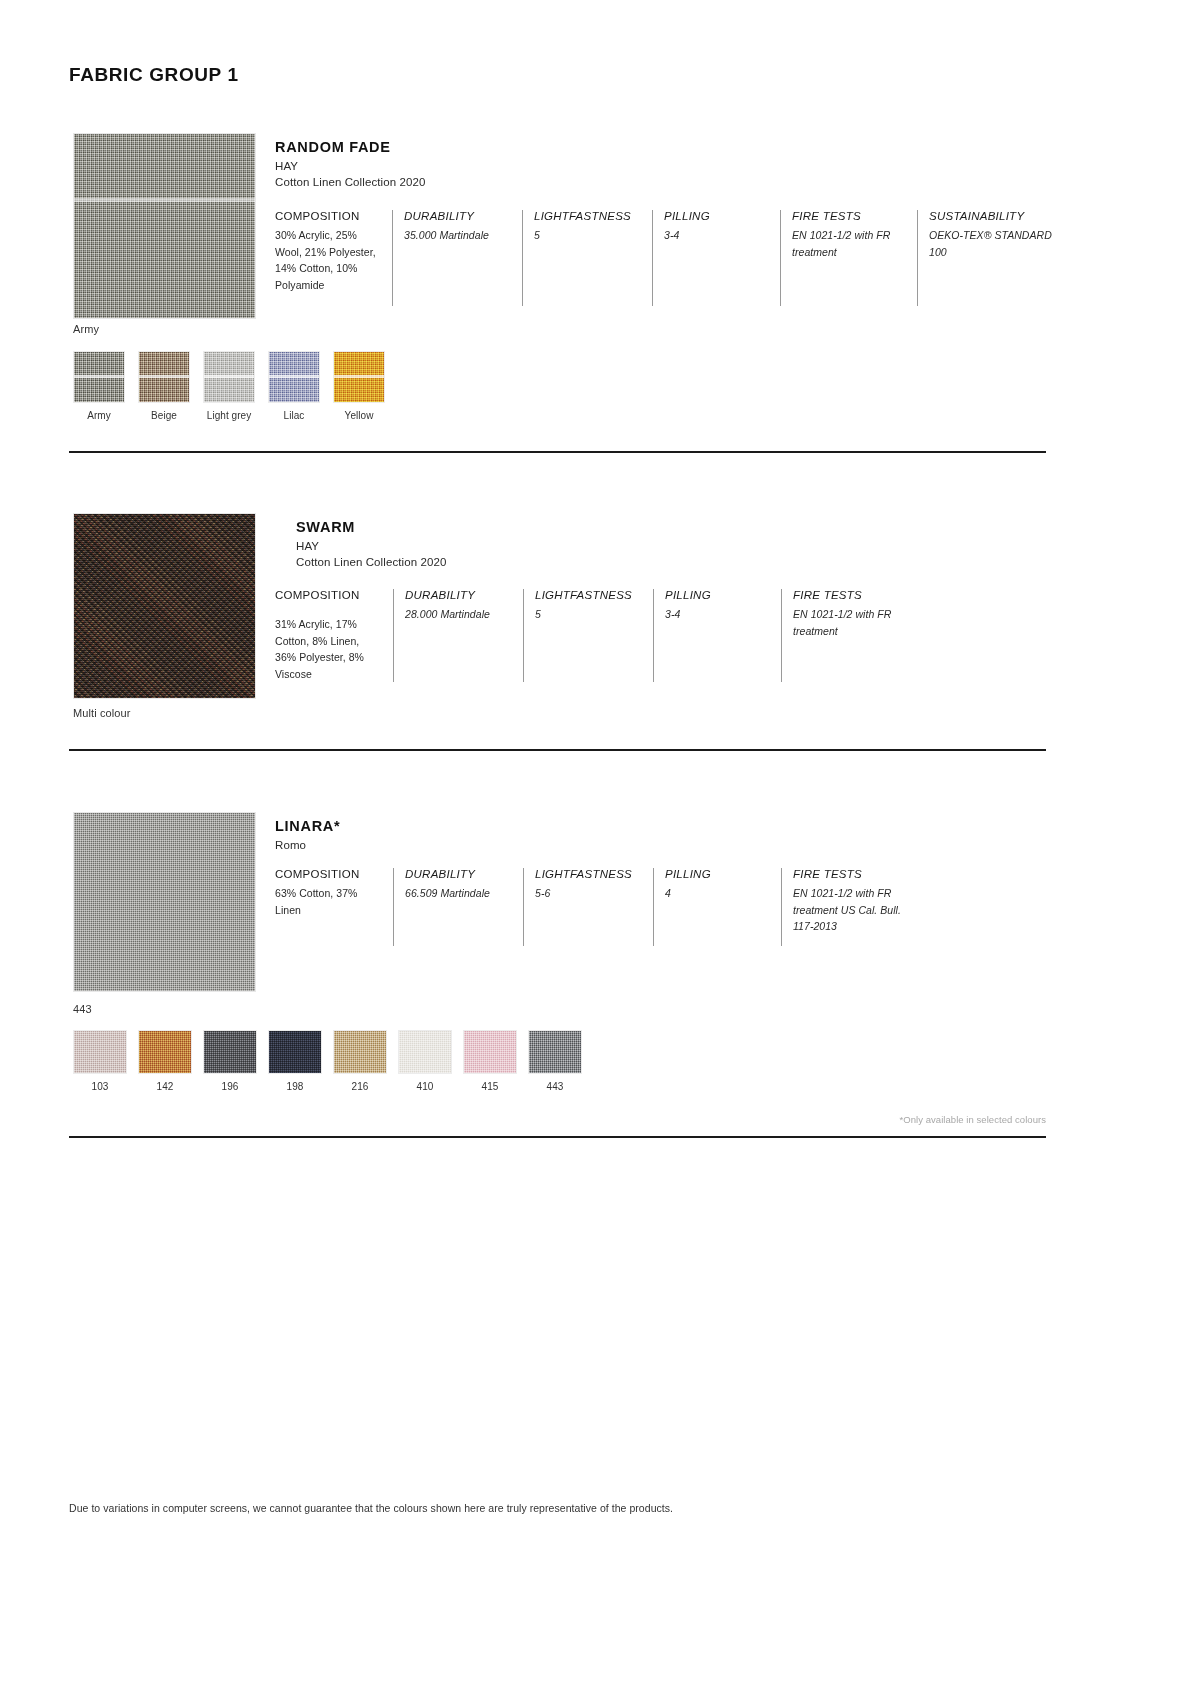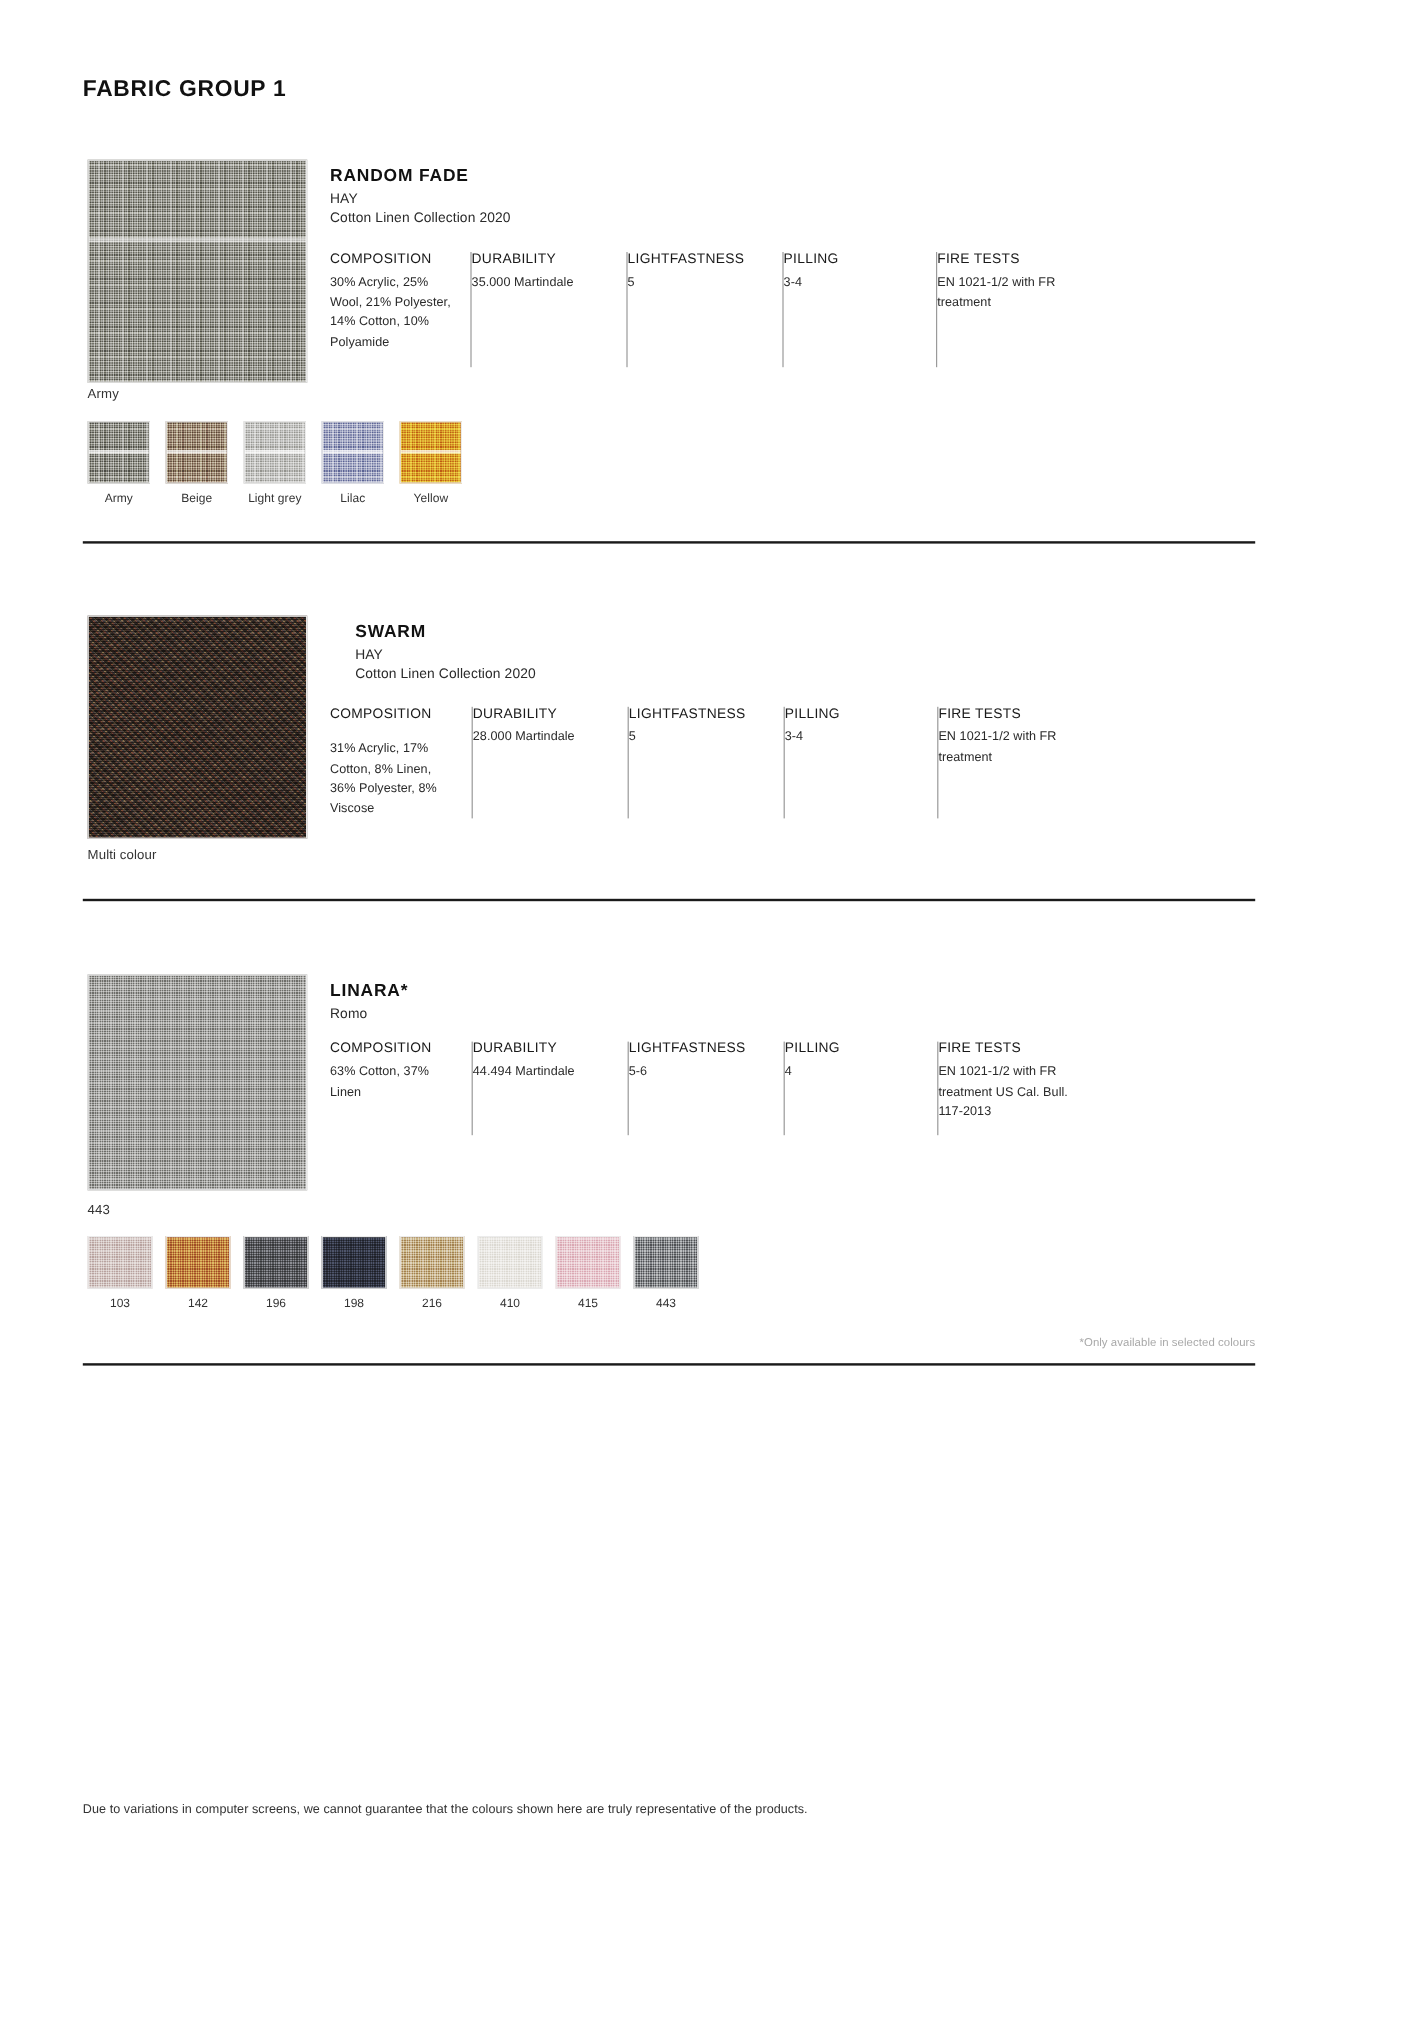--- a/index.html
+++ b/index.html
@@ -78,21 +78,23 @@
     left: 275px;
     display: flex;
     align-items: stretch;
   }
   .spec-col {
     position: relative;
     padding-left: 0;
     padding-right: 10px;
   }
   .spec-col + .spec-col {
+    padding-left: 11px;
     border-left: 1px solid #9a9a9a;
+    font-style: italic;
   }
   .spec-head {
     font-size: 11.5px;
     color: #1a1a1a;
     letter-spacing: 0.25px;
     margin-bottom: 5px;
     white-space: nowrap;
   }
   .spec-val {
     font-size: 10.5px;
@@ -250,20 +252,24 @@
         <div class="spec-val">5</div>
       </div>
       <div class="spec-col" style="width:128px;">
         <div class="spec-head">PILLING</div>
         <div class="spec-val">3-4</div>
       </div>
       <div class="spec-col" style="width:137px;">
         <div class="spec-head">FIRE TESTS</div>
         <div class="spec-val" style="width:110px;">EN 1021-1/2 with FR treatment</div>
       </div>
+      <div class="spec-col" style="width:140px;">
+        <div class="spec-head">SUSTAINABILITY</div>
+        <div class="spec-val" style="width:125px;">OEKO-TEX® STANDARD 100</div>
+      </div>
     </div>
 
     <div class="swatch-strip" style="top:347px;" id="strip-0">
         <div class="swatch-item">
           <div class="swatch-chip tex weave stripe-chip" style="background-color: rgb(138, 138, 130);"></div>
           <div class="swatch-caption">Army</div>
         </div>
         <div class="swatch-item">
           <div class="swatch-chip tex weave stripe-chip" style="background-color: rgb(149, 130, 110);"></div>
           <div class="swatch-caption">Beige</div>
@@ -332,21 +338,21 @@
       <div class="fabric-brand">Romo</div>
     </div>
 
     <div class="spec-row" style="top:864px;">
       <div class="spec-col" style="width:118px; min-height:78px;">
         <div class="spec-head">COMPOSITION</div>
         <div class="spec-val" style="width:100px;">63% Cotton, 37% Linen</div>
       </div>
       <div class="spec-col" style="width:130px;">
         <div class="spec-head">DURABILITY</div>
-        <div class="spec-val">44.494 Martindale</div>
+        <div class="spec-val">66.509 Martindale</div>
       </div>
       <div class="spec-col" style="width:130px;">
         <div class="spec-head">LIGHTFASTNESS</div>
         <div class="spec-val">5-6</div>
       </div>
       <div class="spec-col" style="width:128px;">
         <div class="spec-head">PILLING</div>
         <div class="spec-val">4</div>
       </div>
       <div class="spec-col" style="width:150px;">

